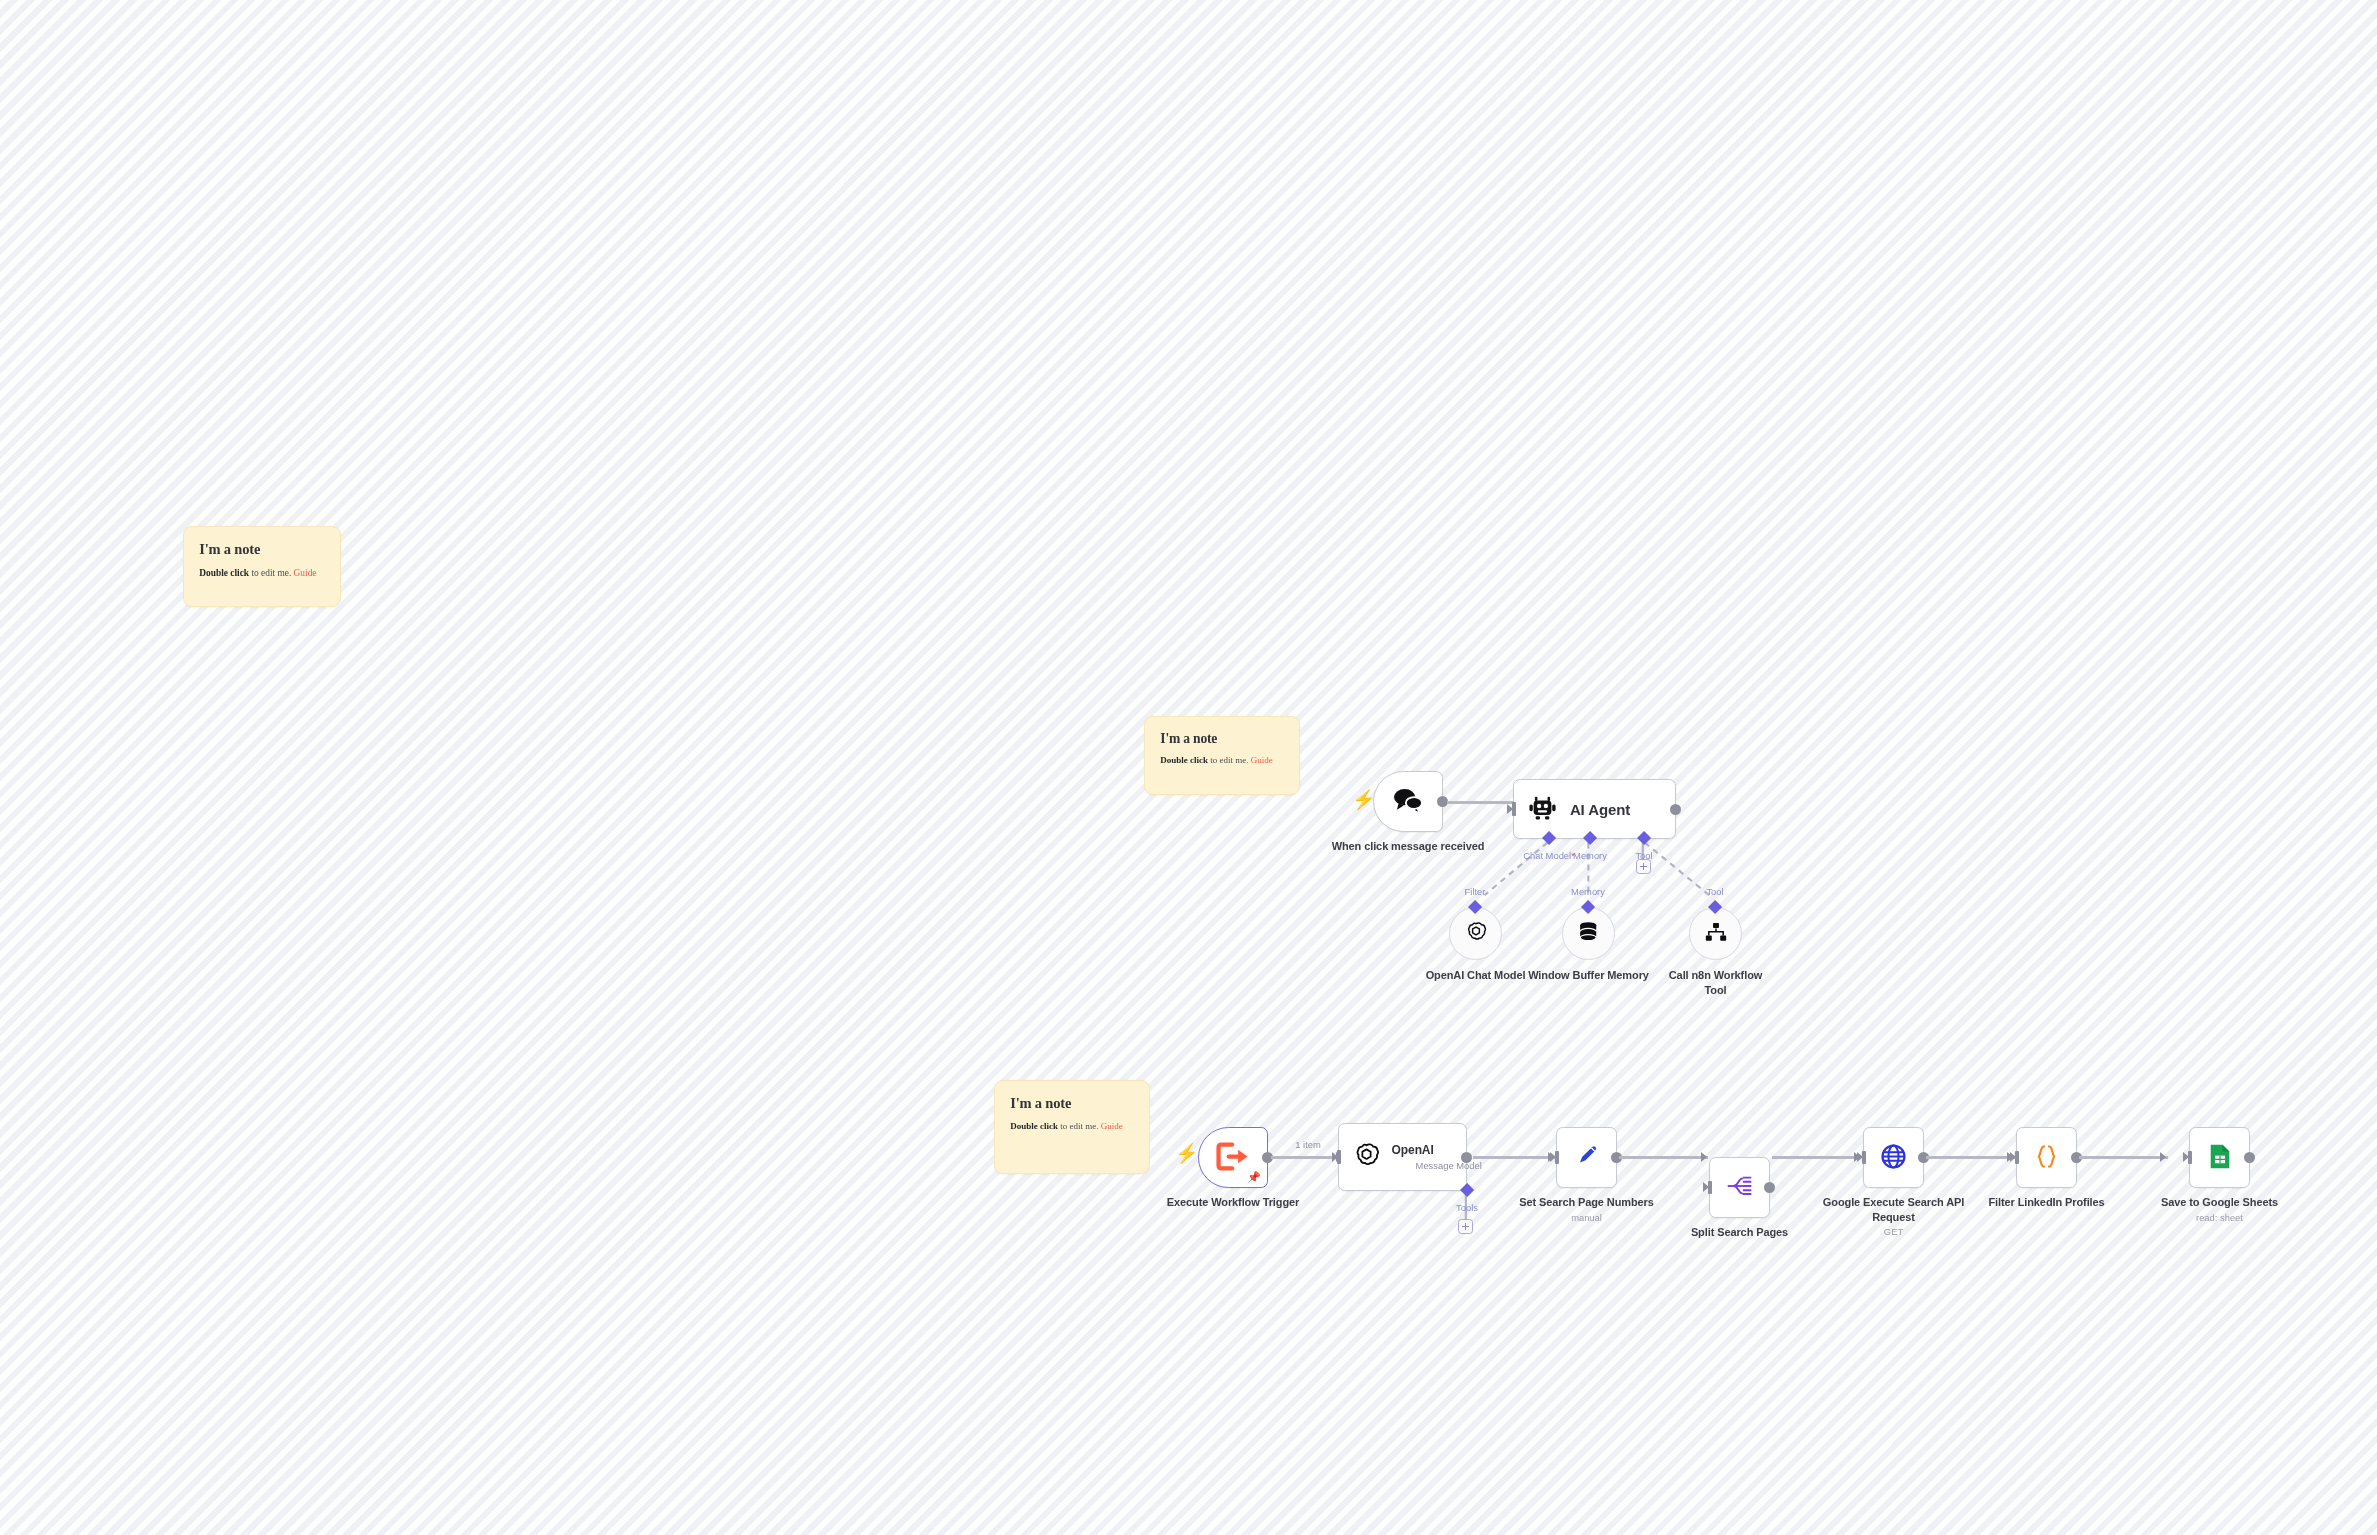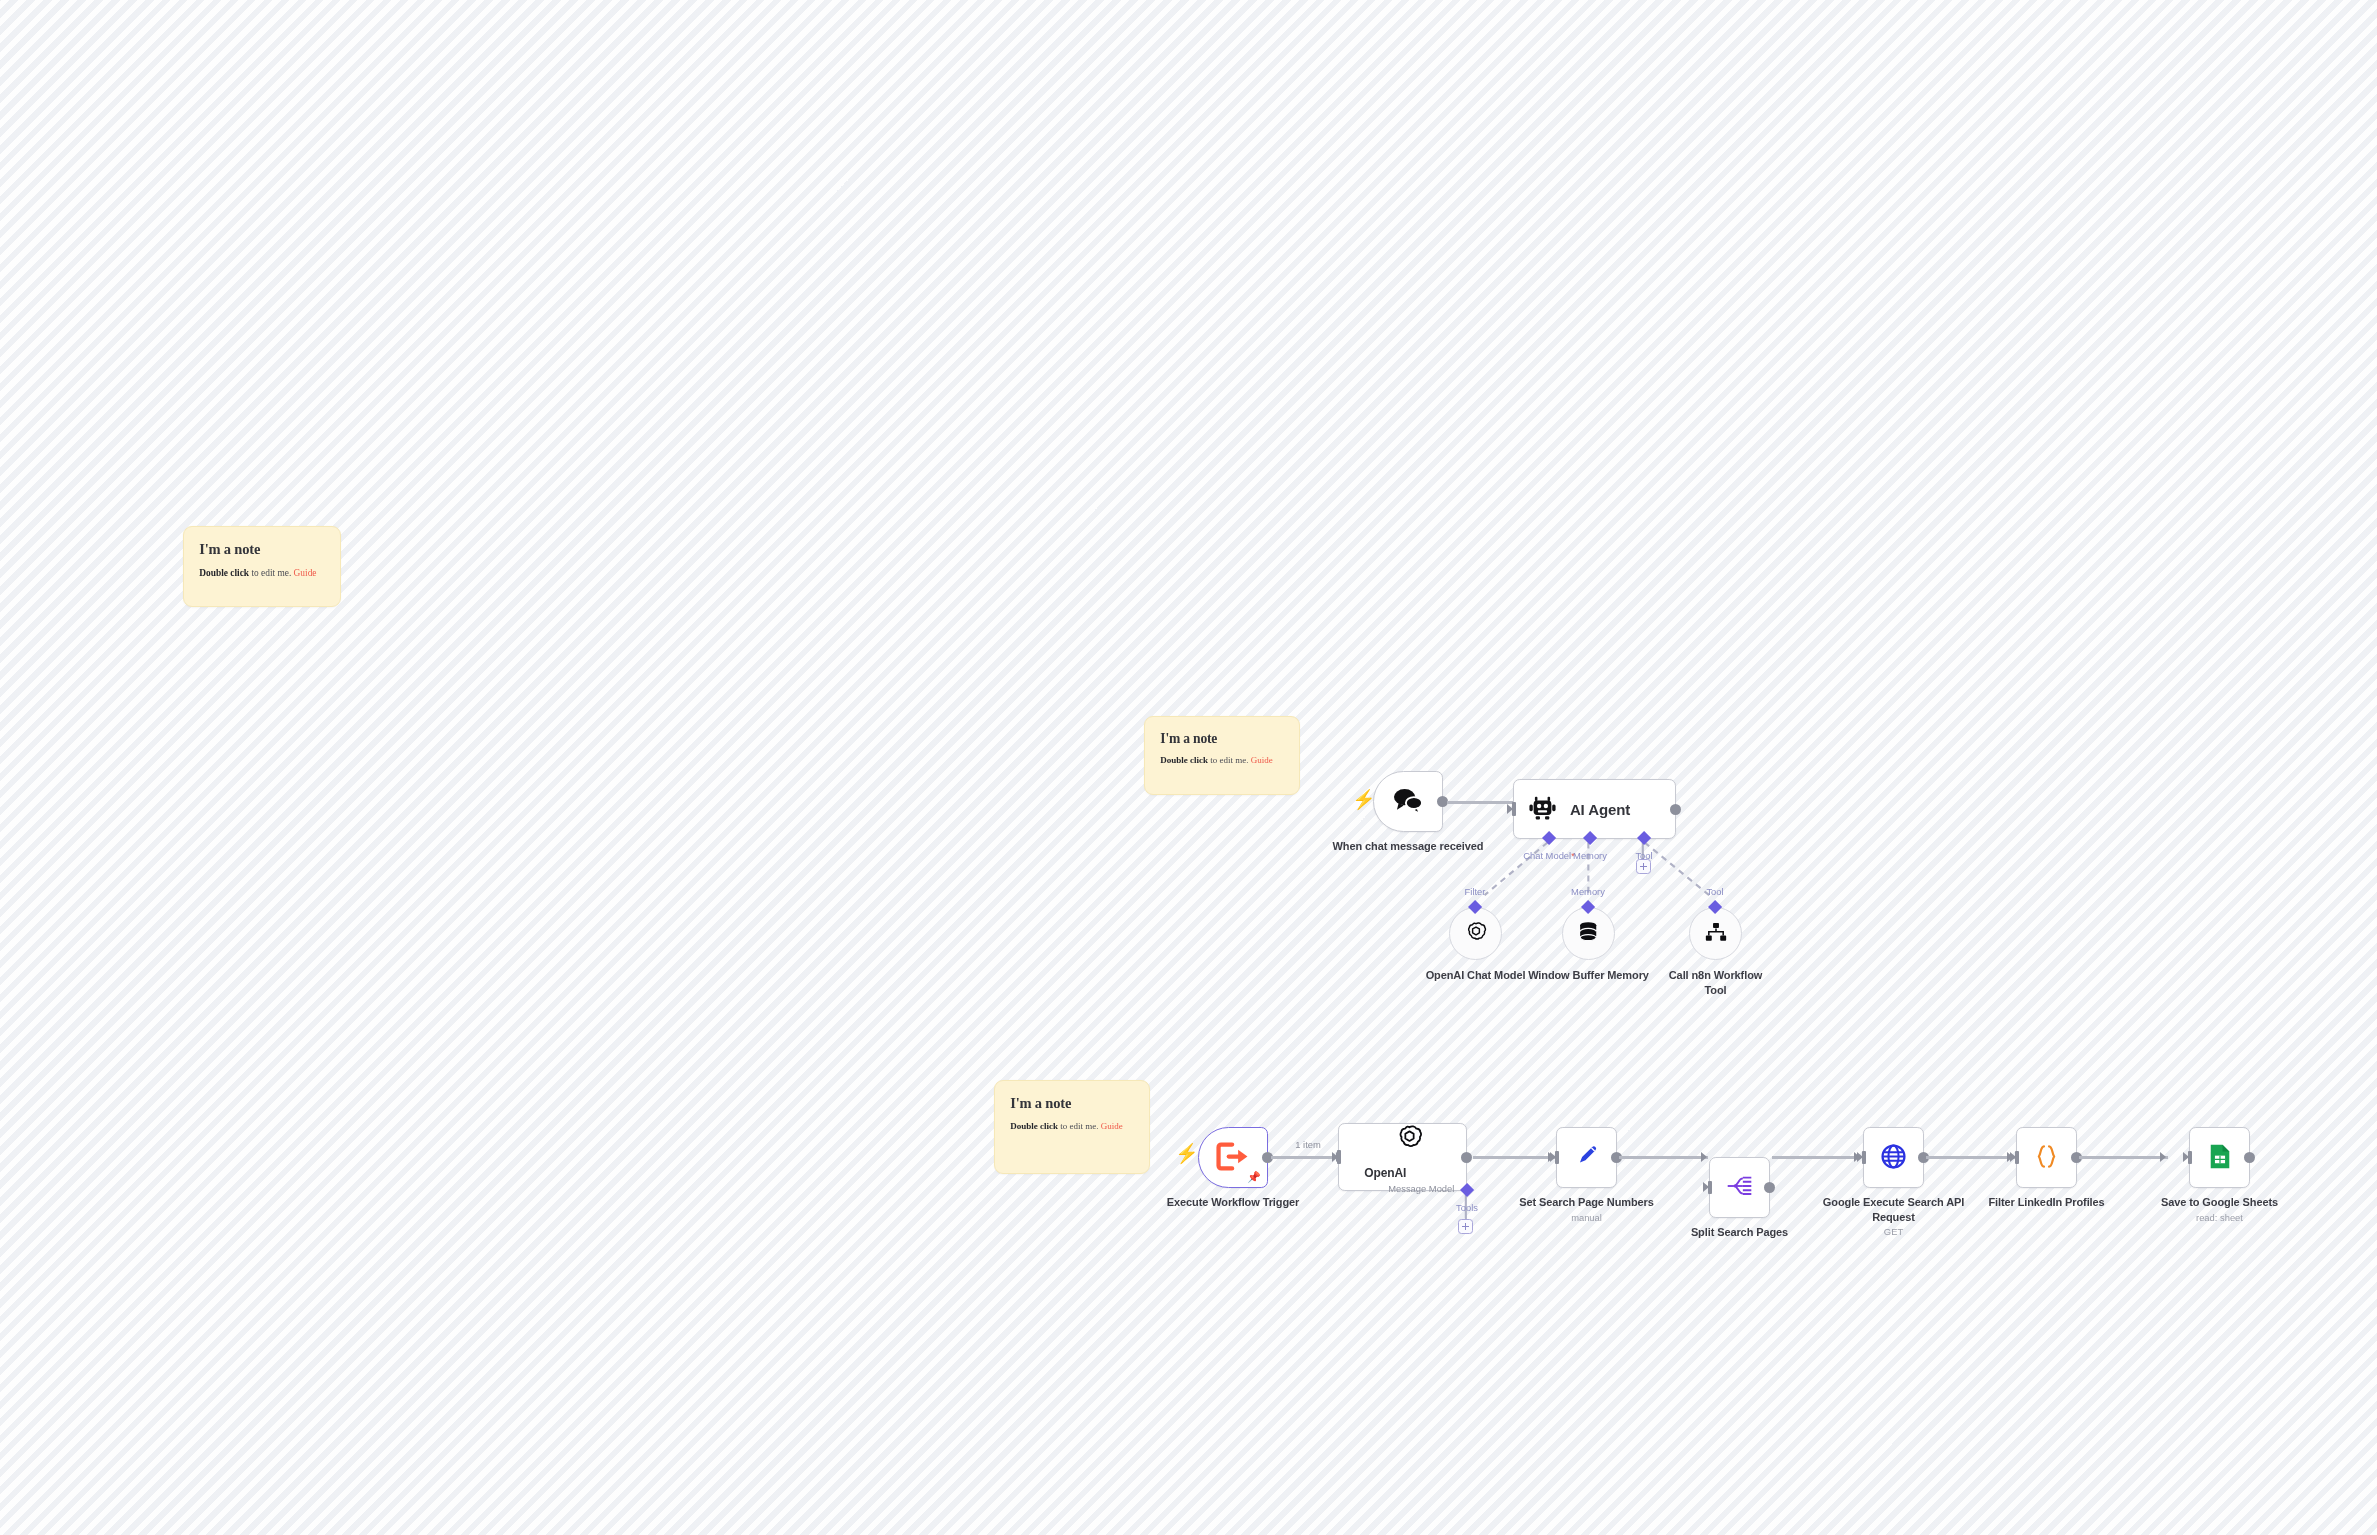--- a/index.html
+++ b/index.html
@@ -288,21 +288,21 @@
       <span class="ic">
         <svg width="34" height="29" viewBox="0 0 40 34">
           <ellipse cx="16" cy="13" rx="12.5" ry="9.5" fill="#101012"></ellipse>
           <path d="M9 20 L7 28 L15 23 Z" fill="#101012"></path>
           <ellipse cx="27" cy="20" rx="9.5" ry="7" fill="#101012" stroke="#ffffff" stroke-width="2.2"></ellipse>
           <path d="M31 26 L33 32 L26 28 Z" fill="#101012" stroke="#ffffff" stroke-width="1.6"></path>
         </svg>
       </span>
       <div class="port-out"></div>
       <div class="node-caption">
-        <div class="cap-name">When chat message received</div>
+        <div class="cap-name">When click message received</div>
       </div>
     </div>
   </div>
 
   <div class="conn" style="left:1447px; top:801px; width:80px;"></div>
   <div class="arrow-head" style="left:1517px; top:796px;"></div>
 
   <div class="node" style="left:1513px; top:779px;">
     <div class="node-box wide" style="width:163px; height:60px;">
       <span class="ic">
@@ -416,21 +416,21 @@
         <div class="cap-name">Execute Workflow Trigger</div>
       </div>
     </div>
   </div>
 
   <div class="conn" style="left:1271px; top:1156px; width:73px;"></div>
   <div class="conn-label" style="left:1308px; top:1139px;">1 item</div>
   <div class="arrow-head" style="left:1336px; top:1152px;"></div>
 
   <div class="node" style="left:1338px; top:1123px;">
-    <div class="node-box wide" style="width:129px; height:68px; padding-left:13.6px; gap:12px;flex-direction:column;">
+    <div class="node-box wide" style="width:129px; height:68px; padding-left:13.6px; gap:12px;">
       <span class="ic">
         <svg width="27" height="27" viewBox="0 0 26 26">
           <g fill="none" stroke="#0c0c0f" stroke-width="1.7" stroke-linejoin="round">
             <path d="M13 3.2c2.1-1.6 5.2-1 6.6 1.3 1.9-.1 3.6 1.3 3.9 3.2.9 1.5.7 3.5-.5 4.8.5 1.8-.3 3.8-2 4.7-.4 1.9-2.2 3.2-4.1 3-1.5 1.3-3.8 1.3-5.3 0-1.9.3-3.7-1-4.2-2.9-1.7-.9-2.6-2.9-2-4.7-1.2-1.4-1.3-3.4-.3-4.9.2-1.9 1.9-3.3 3.8-3.3C10.3 2.2 11.7 2.2 13 3.2z"></path>
             <path d="M9 9.4l4-2.3 4 2.3v4.6l-4 2.3-4-2.3z"></path>
           </g>
         </svg>
       </span>
       <div class="node-labels">
         <div class="node-title" style="font-size:12px;">OpenAI</div>

